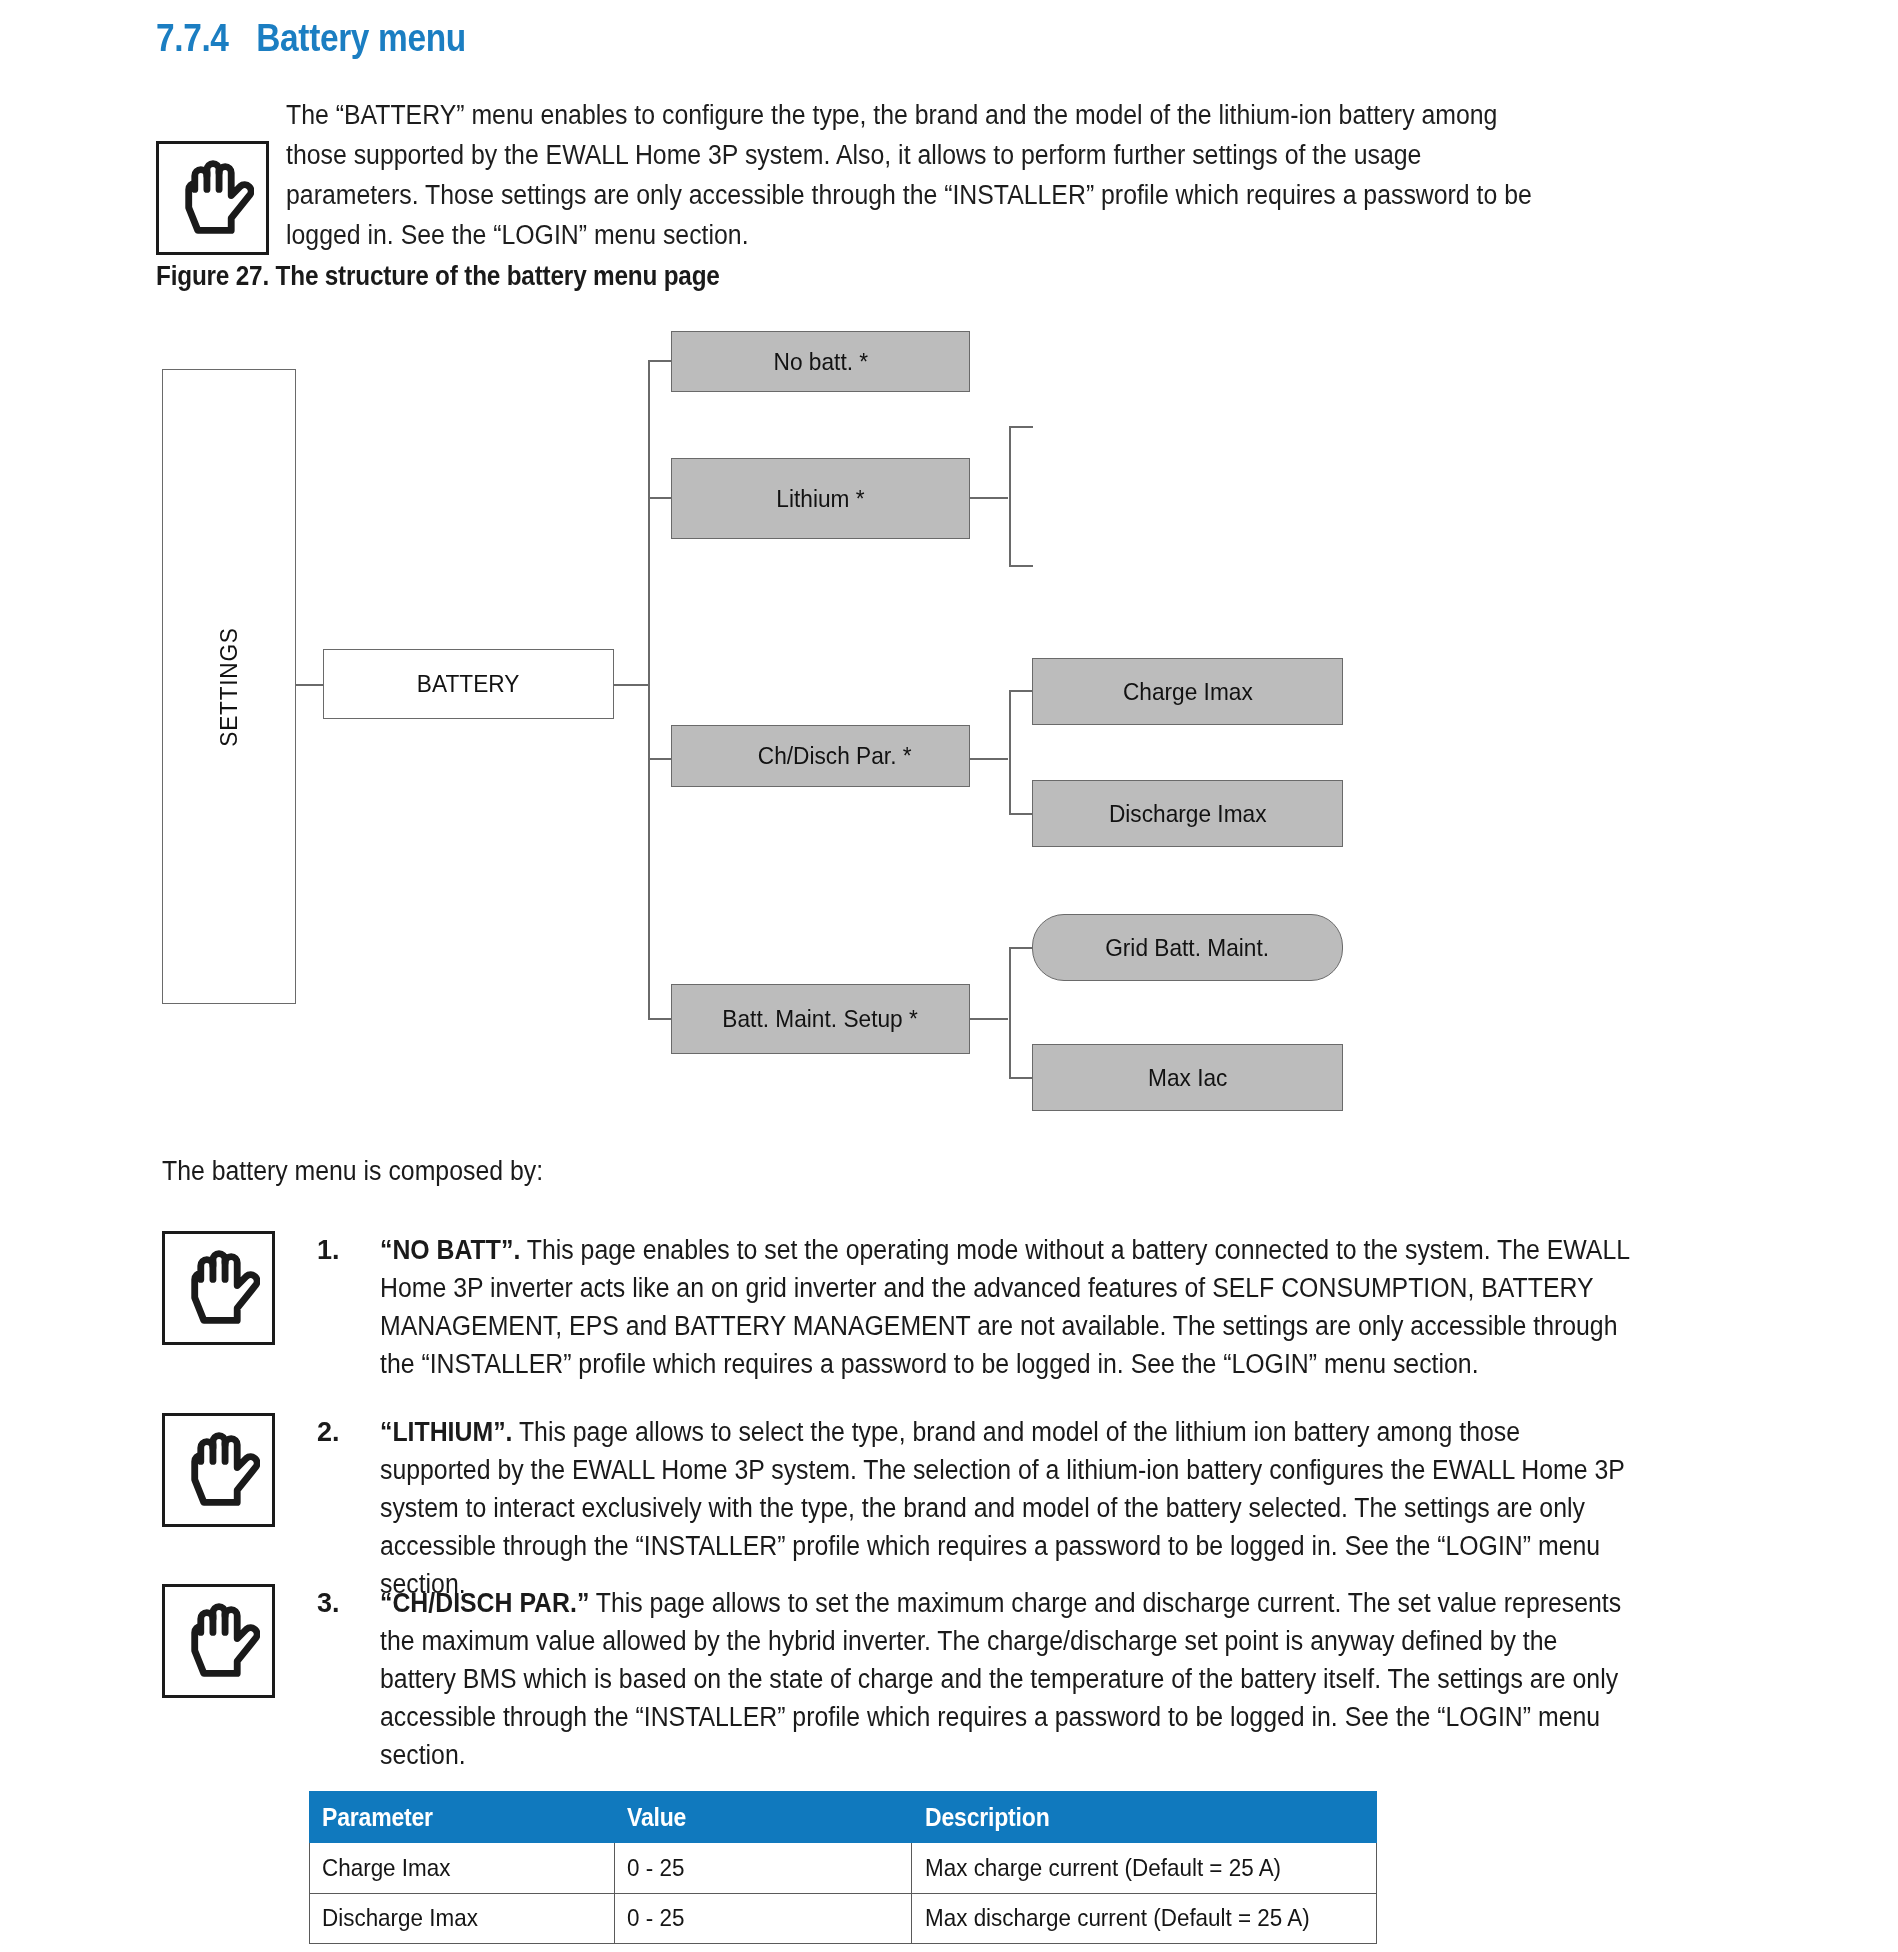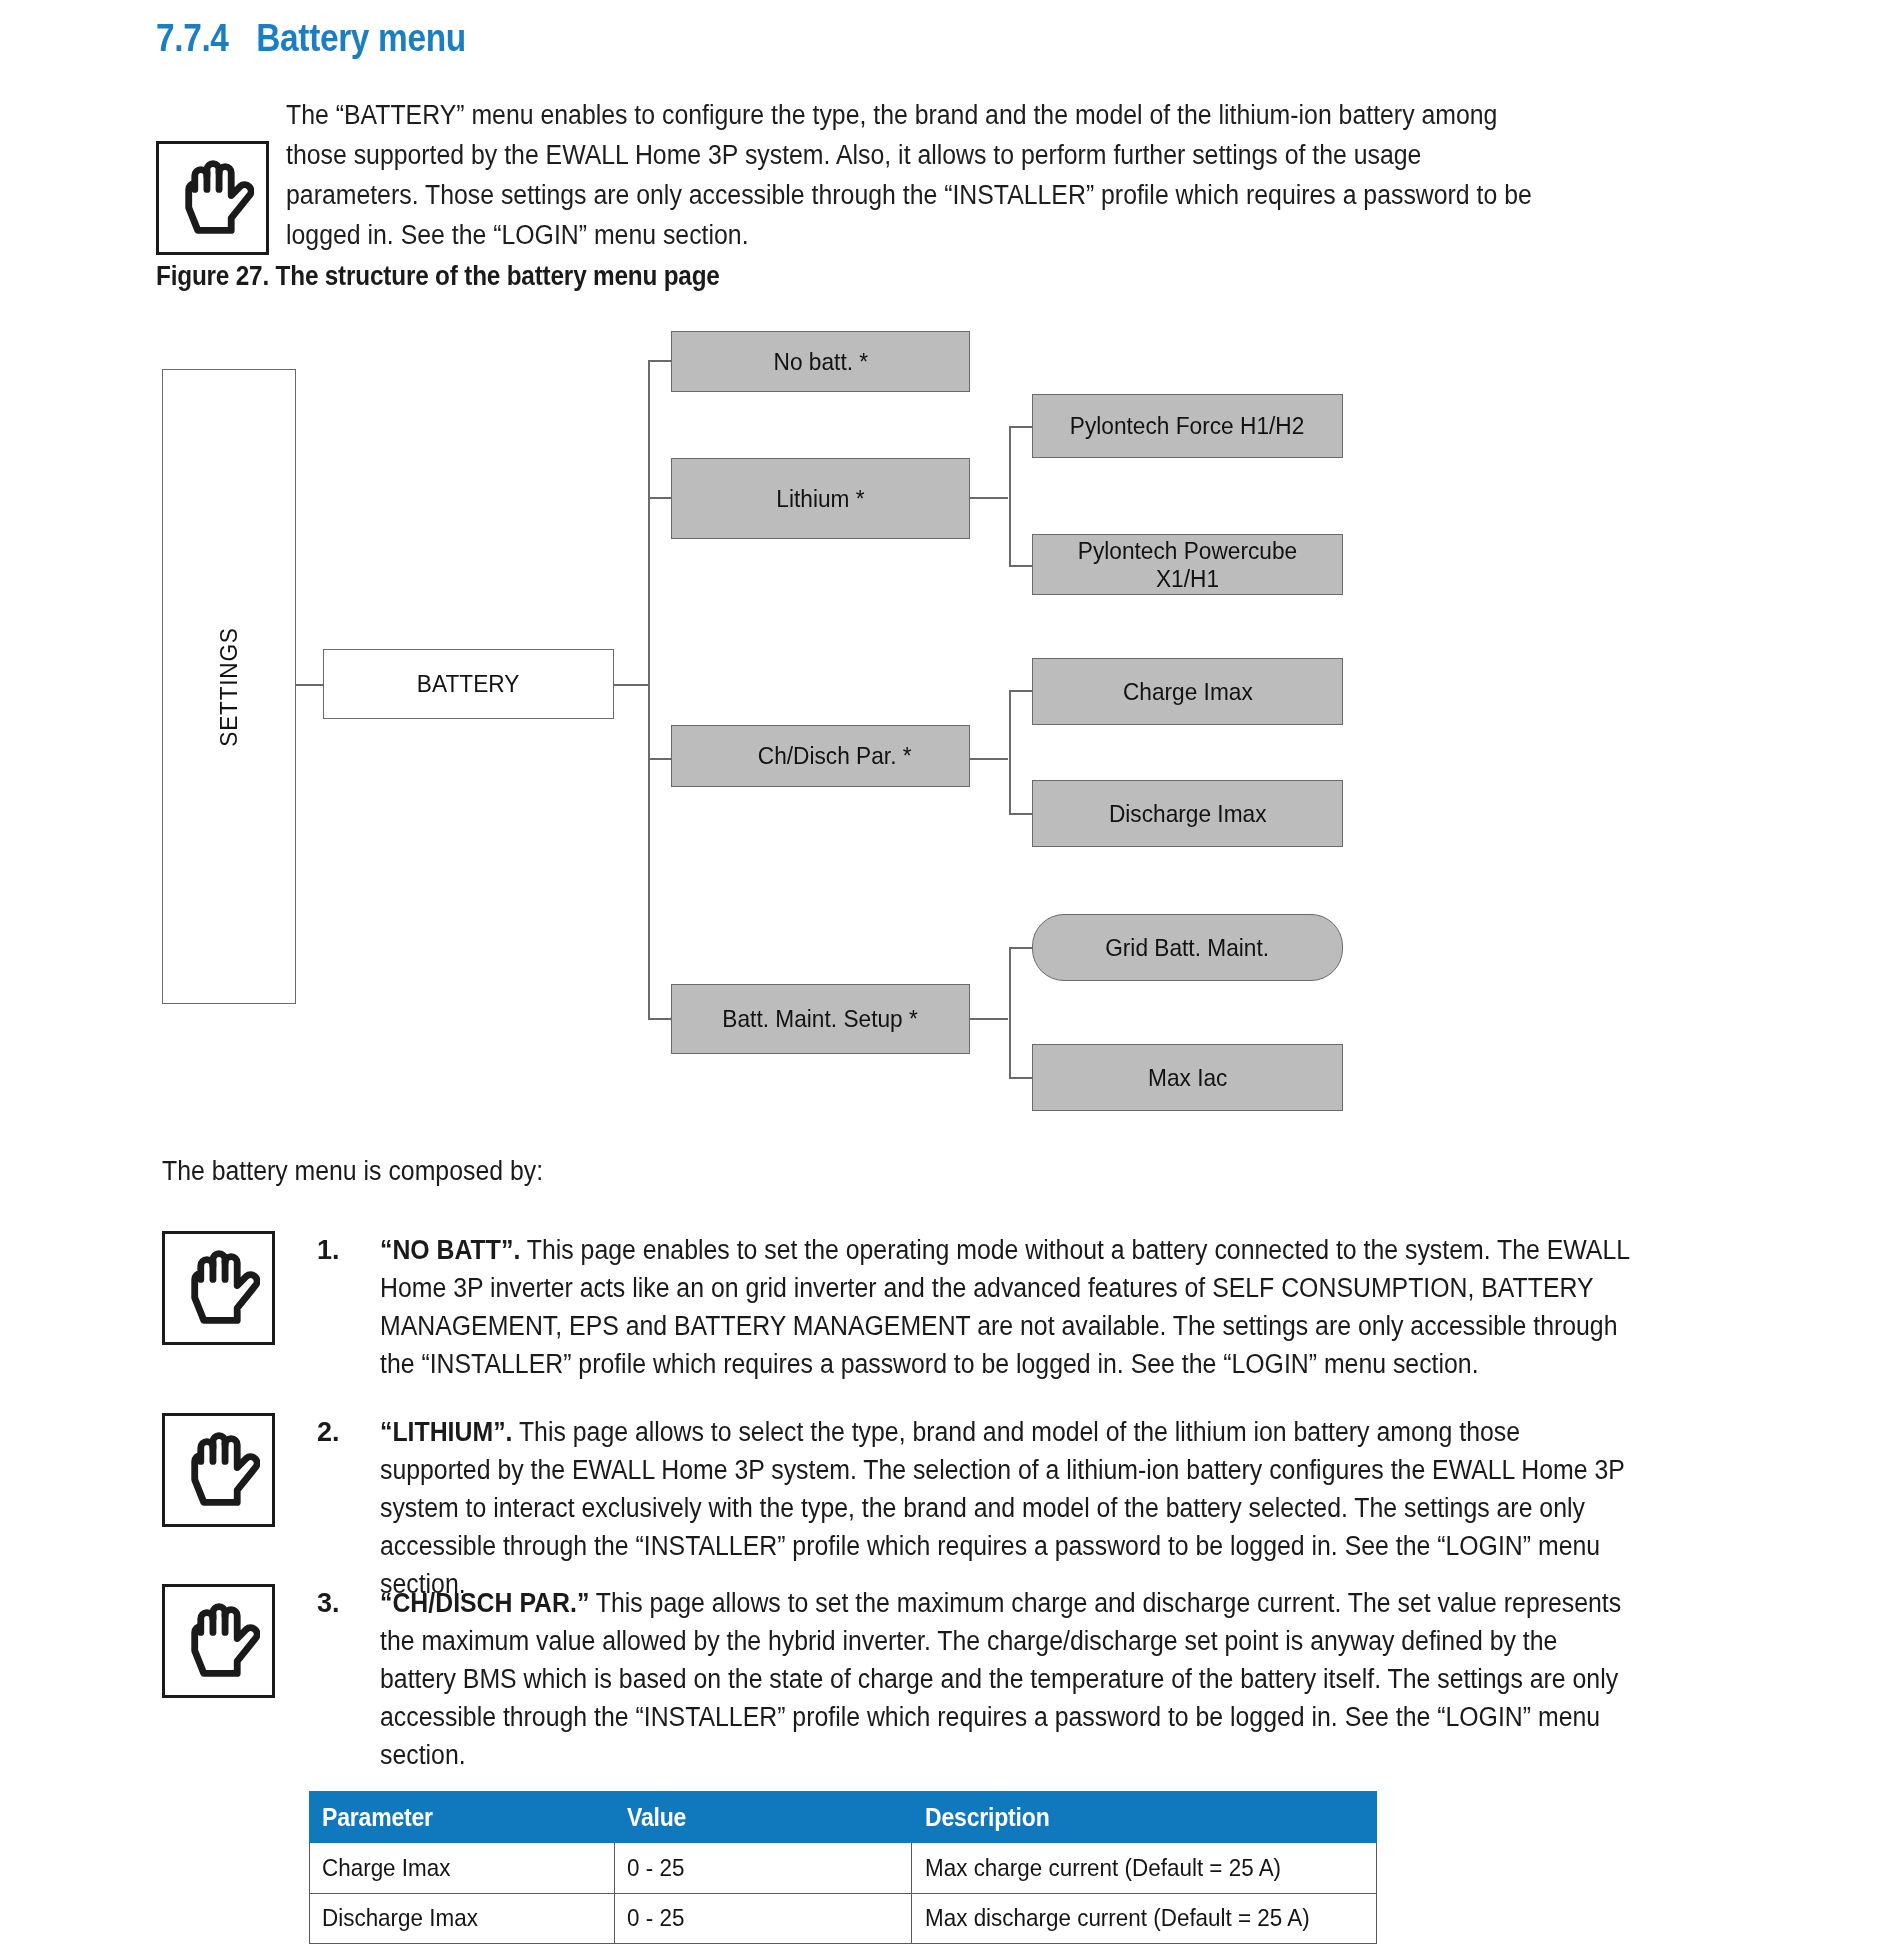--- a/index.html
+++ b/index.html
@@ -225,27 +225,21 @@
     </div>
 
     <div class="node gray node-chdisch">
       <span>Ch/Disch Par. *</span>
     </div>
 
     <div class="node gray node-battmaint">
       <span>Batt. Maint. Setup *</span>
     </div>
 
-    <div class="node gray node-force">
-      <span>Pylontech Force H1/H2</span>
-    </div>
-
-    <div class="node gray node-powercube">
-      <span>Pylontech Powercube X1/H1</span>
-    </div>
+
 
     <div class="node gray node-chargeimax">
       <span>Charge Imax</span>
     </div>
 
     <div class="node gray node-dischimax">
       <span>Discharge Imax</span>
     </div>
 
     <div class="node gray node-gridbatt">

